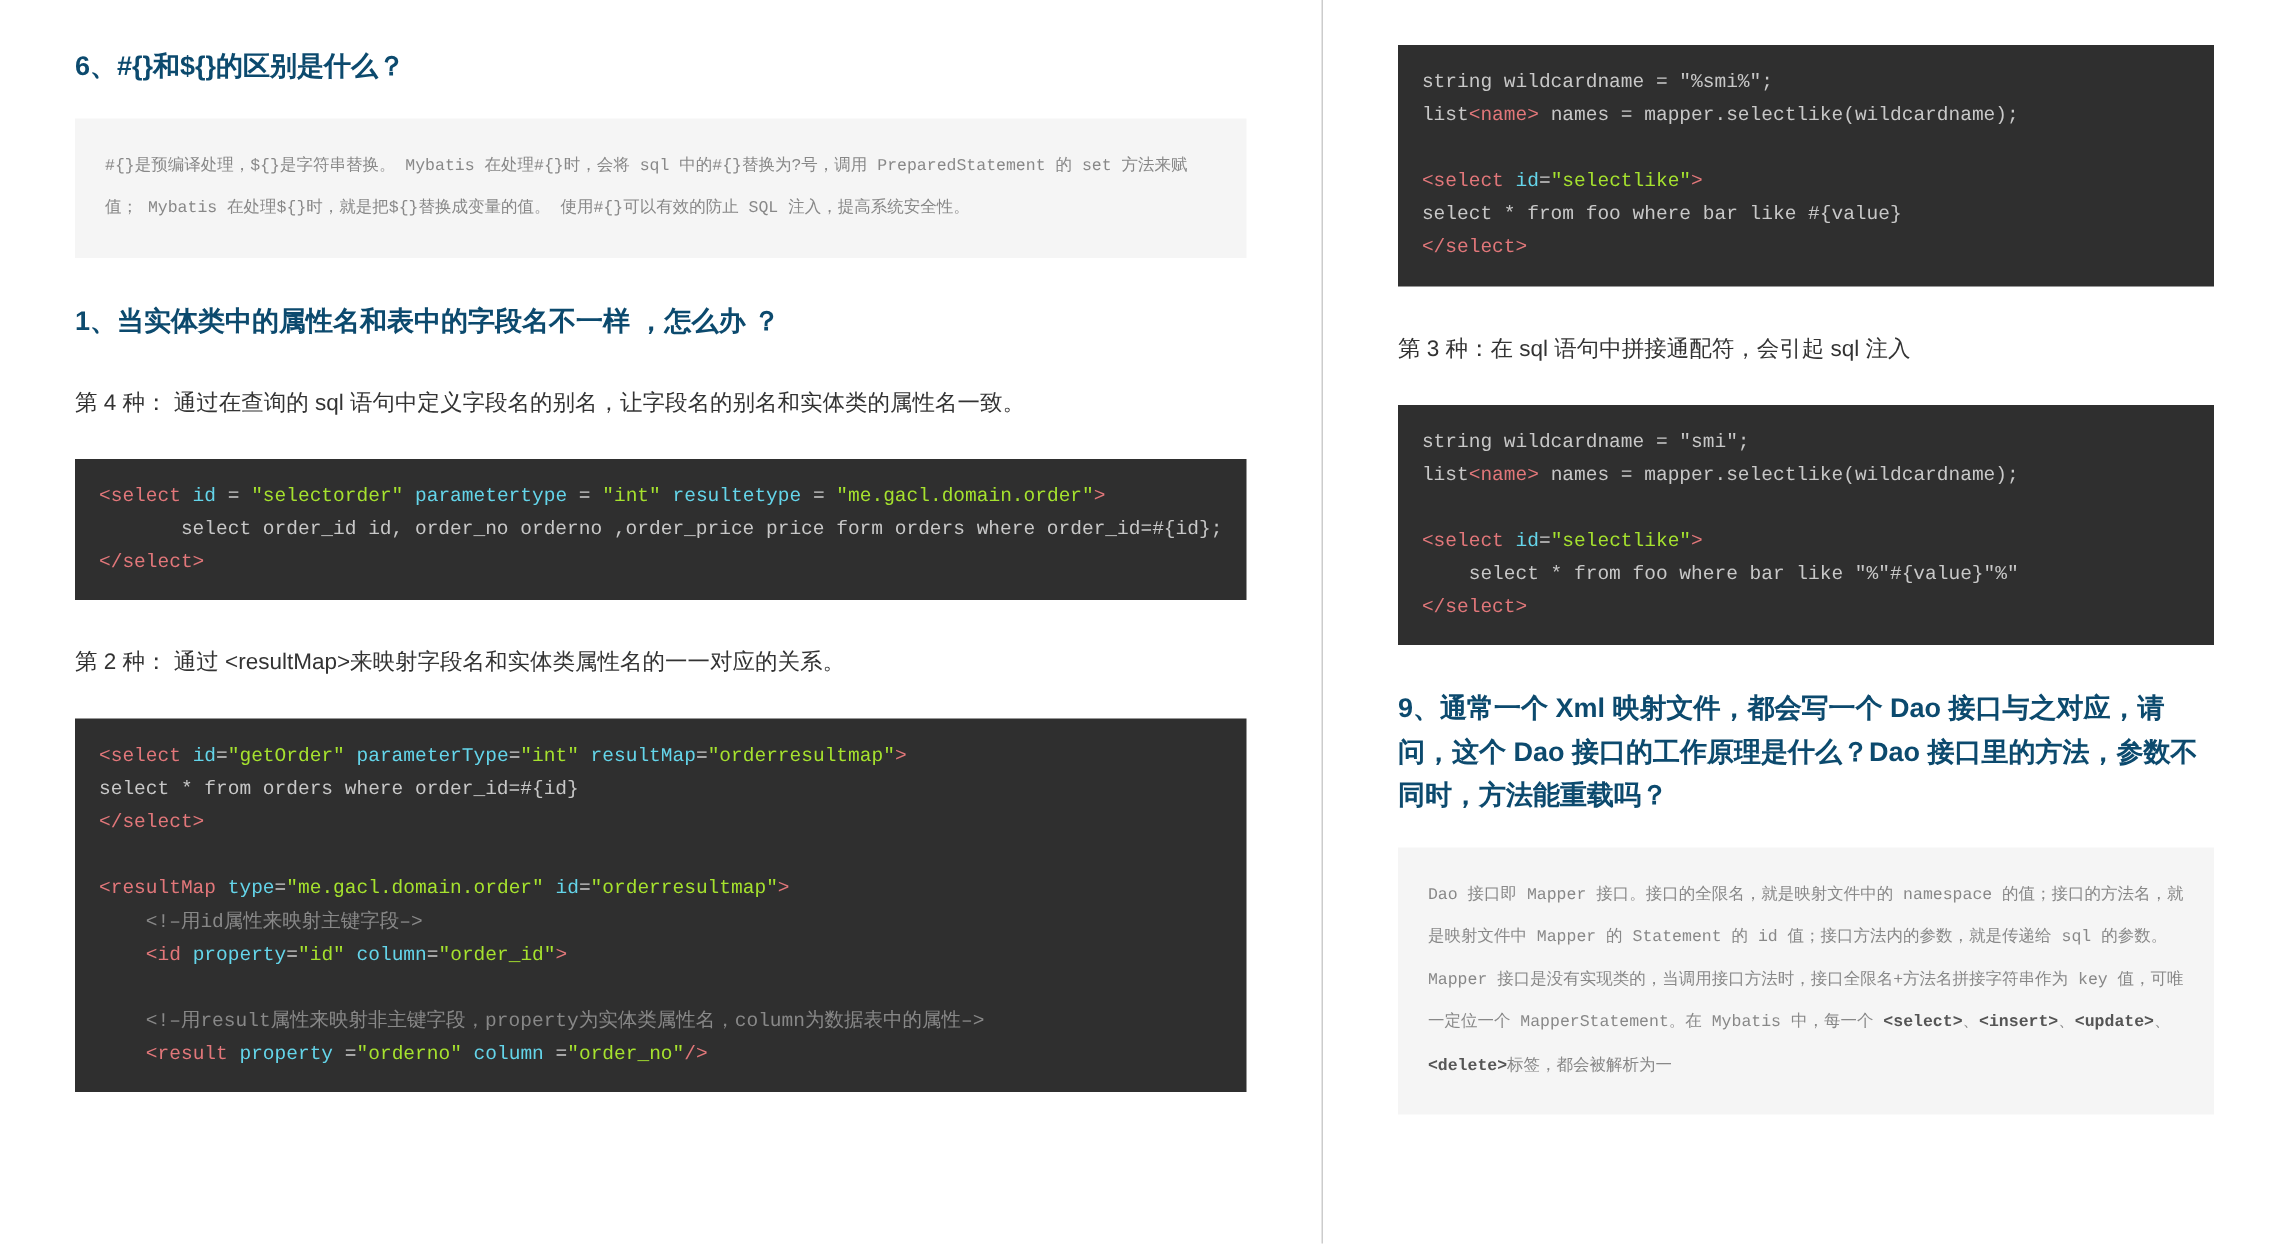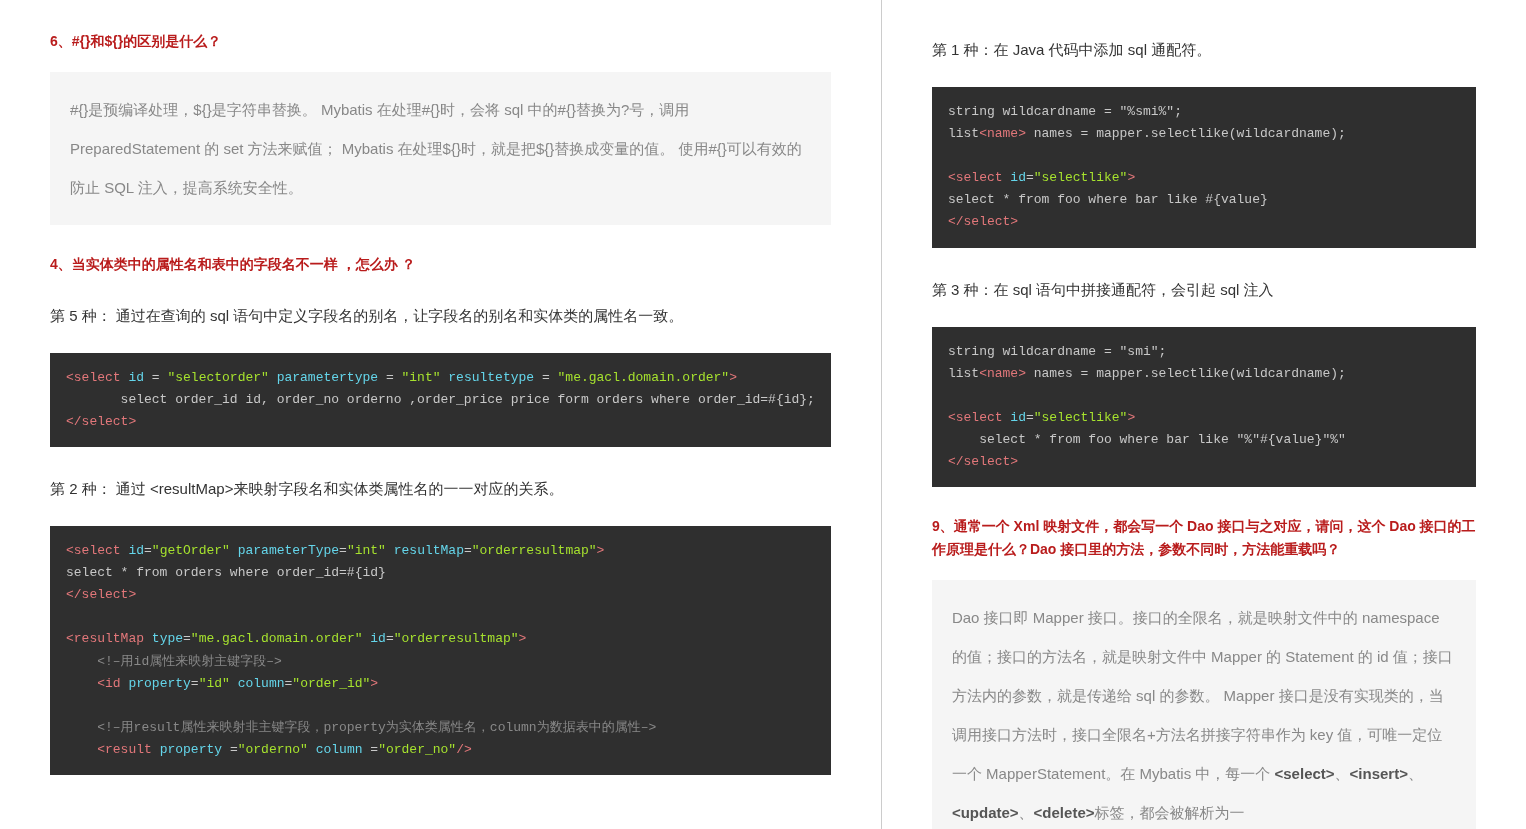--- a/index.html
+++ b/index.html
@@ -13,34 +13,35 @@
     }
     .column {
       flex: 1;
       padding: 30px 50px 0 50px;
       position: relative;
     }
     .column-left {
       border-right: 1px solid #ccc;
     }
     .heading {
-      font-size: 14px;
+      font-size: 18px;
       font-weight: bold;
-      color: #b91c1c;
+      color: #0c4a6e;
       margin-bottom: 20px;
       line-height: 1.6;
     }
     .heading-mt { margin-top: 28px; }
     .quote-block {
       background: #f5f5f5;
       padding: 18px 20px;
       margin-bottom: 20px;
       color: #888;
-      font-size: 15px;
+      font-size: 11px;
       line-height: 2.6;
+      font-family: Liberation Mono, monospace;
     }
     .quote-block strong {
       color: #555;
       font-weight: bold;
       margin-top: 40px;
     }
     .body-text {
       font-size: 15px;
       color: #333;
       line-height: 2.6;
@@ -69,23 +70,23 @@
 
 <div class="column column-left">
 
   <div class="heading">6、#{}和${}的区别是什么？</div>
 
   <div class="quote-block">#{}是预编译处理，${}是字符串替换。
 Mybatis 在处理#{}时，会将 sql 中的#{}替换为?号，调用 PreparedStatement 的 set 方法来赋值；
 Mybatis 在处理${}时，就是把${}替换成变量的值。
 使用#{}可以有效的防止 SQL 注入，提高系统安全性。</div>
 
-  <div class="heading heading-mt">4、当实体类中的属性名和表中的字段名不一样 ，怎么办 ？</div>
+  <div class="heading heading-mt">1、当实体类中的属性名和表中的字段名不一样 ，怎么办 ？</div>
 
-  <div class="body-text">第 5 种： 通过在查询的 sql 语句中定义字段名的别名，让字段名的别名和实体类的属性名一致。</div>
+  <div class="body-text">第 4 种： 通过在查询的 sql 语句中定义字段名的别名，让字段名的别名和实体类的属性名一致。</div>
 
   <div class="code-block"><span class="tag">&lt;select</span><span class="attr"> id </span><span class="eq">= </span><span class="str">"selectorder"</span><span class="attr"> parametertype </span><span class="eq">= </span><span class="str">"int"</span><span class="attr"> resultetype </span><span class="eq">= </span><span class="str">"me.gacl.domain.order"</span><span class="tag">&gt;</span>
 <span class="plain">       select order_id id, order_no orderno ,order_price price form orders where order_id=#{id};</span>
 <span class="tag">&lt;/select&gt;</span></div>
 
   <div class="body-text">第 2 种： 通过 &lt;resultMap&gt;来映射字段名和实体类属性名的一一对应的关系。</div>
 
   <div class="code-block" id="code7b"><span class="tag">&lt;select</span> <span class="attr">id</span><span class="eq">=</span><span class="str">"getOrder"</span> <span class="attr">parameterType</span><span class="eq">=</span><span class="str">"int"</span> <span class="attr">resultMap</span><span class="eq">=</span><span class="str">"orderresultmap"</span><span class="tag">&gt;</span>
 <span class="plain">select * from orders where order_id=#{id}</span>
 <span class="tag">&lt;/select&gt;</span>
@@ -94,21 +95,20 @@
 <span class="cmnt">    &lt;!–用id属性来映射主键字段–&gt;</span>
     <span class="tag">&lt;id</span> <span class="attr">property</span><span class="eq">=</span><span class="str">"id"</span> <span class="attr">column</span><span class="eq">=</span><span class="str">"order_id"</span><span class="tag">&gt;</span>
 
 <span class="cmnt">    &lt;!–用result属性来映射非主键字段，property为实体类属性名，column为数据表中的属性–&gt;</span>
     <span class="tag">&lt;result</span> <span class="attr">property</span> <span class="eq">=</span><span class="str">"orderno"</span> <span class="attr">column</span> <span class="attr"></span><span class="eq">=</span><span class="str">"order_no"</span><span class="tag">/&gt;</span></div>
 
 </div>
 
 <div class="column">
 
-  <div class="body-text">第 1 种：在 Java 代码中添加 sql 通配符。</div>
 
   <div class="code-block"><span class="plain">string wildcardname = "%smi%";</span>
 <span class="plain">list</span><span class="tag">&lt;name&gt;</span><span class="plain"> names = mapper.selectlike(wildcardname);</span>
 
 <span class="tag" id="c8a-l4"><span class="tag">&lt;select</span> <span class="attr">id</span><span class="eq">=</span><span class="str">"selectlike"</span><span class="tag">&gt;</span></span>
 <span class="plain">select * from foo where bar like #{value}</span>
 <span class="tag">&lt;/select&gt;</span></div>
 
   <div class="body-text">第 3 种：在 sql 语句中拼接通配符，会引起 sql 注入</div>
 

